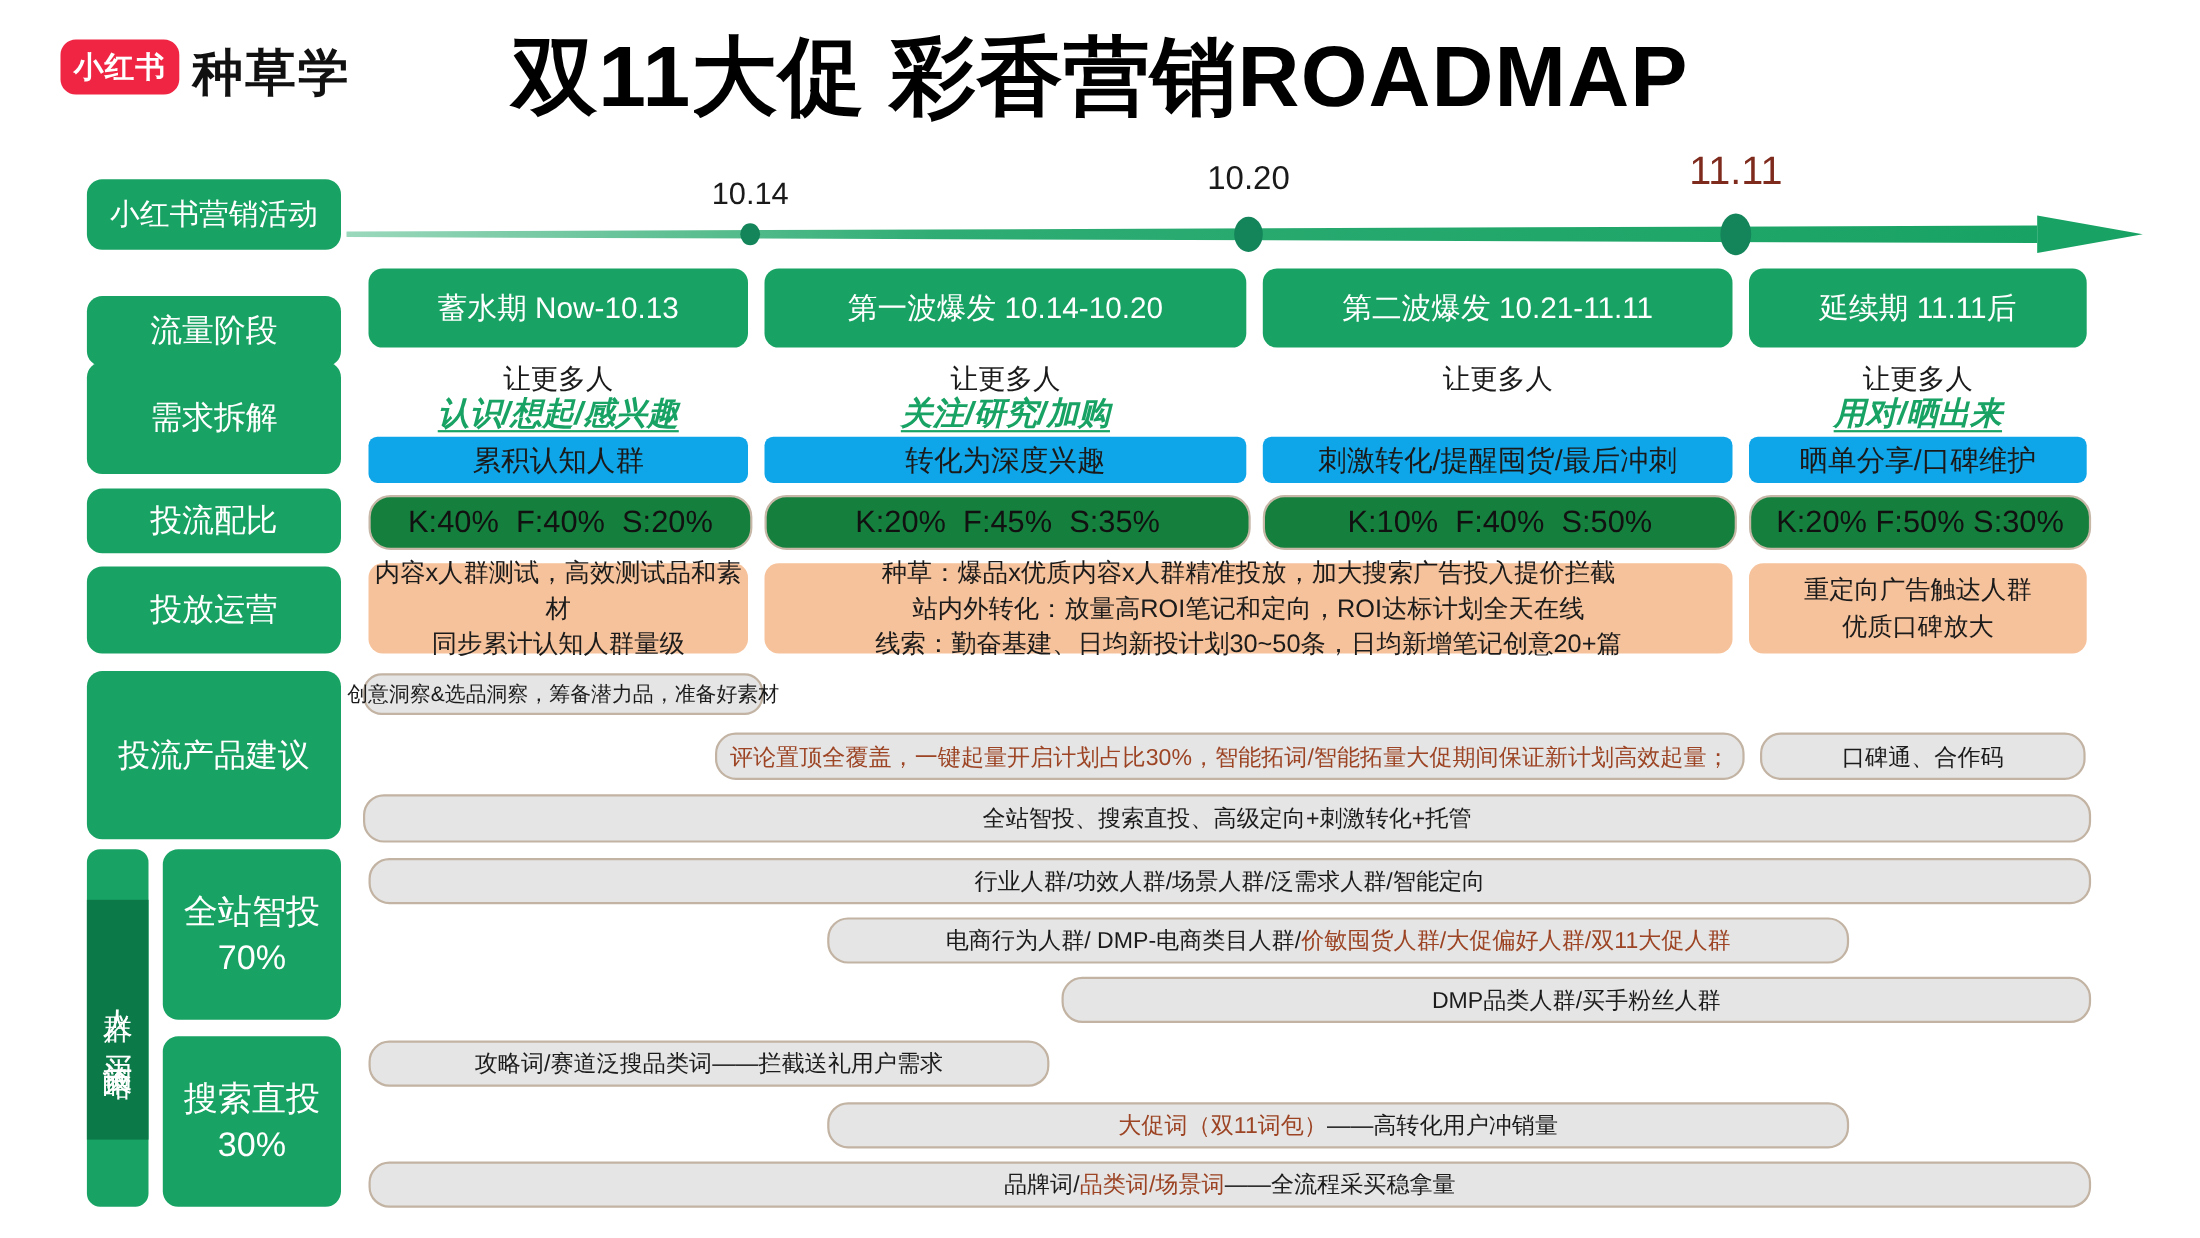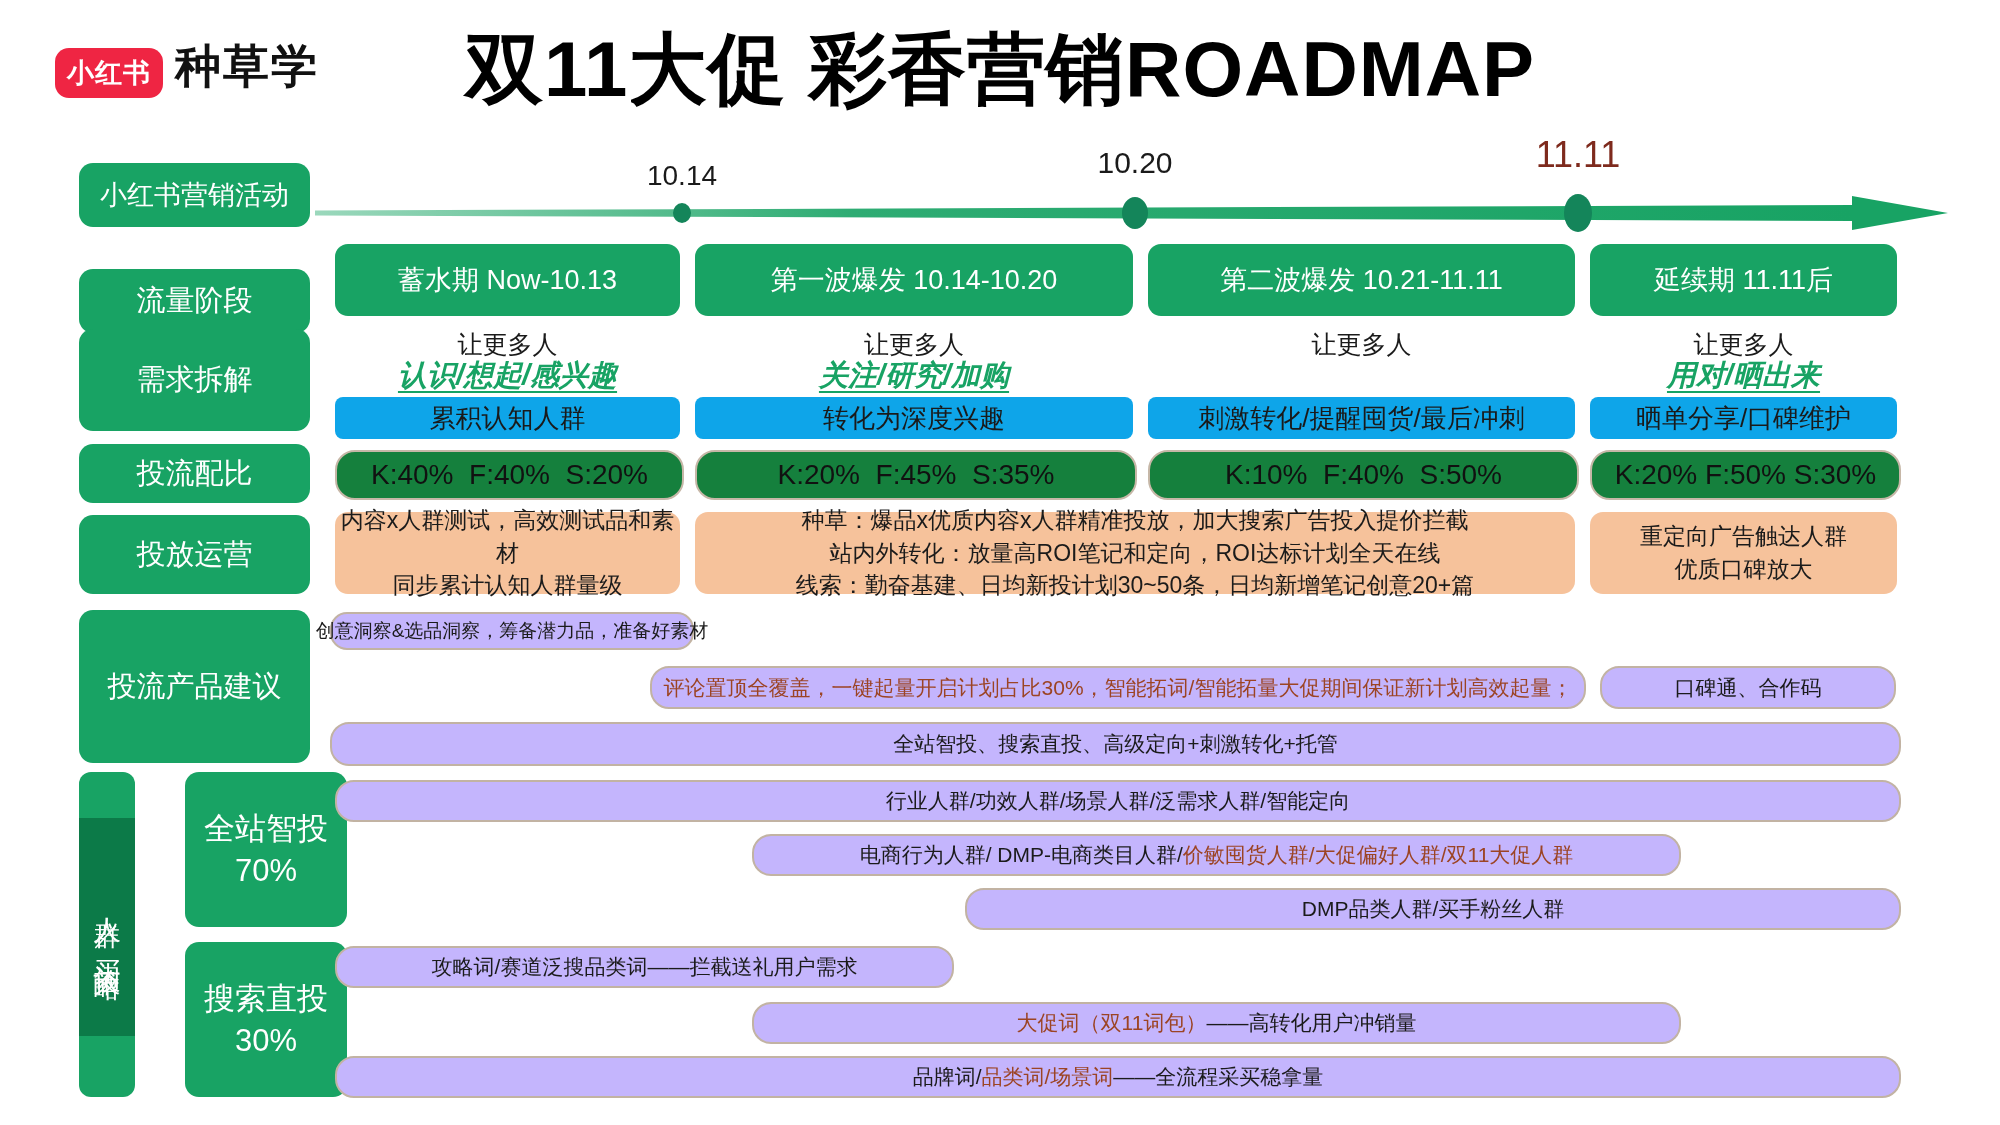--- a/index.html
+++ b/index.html
@@ -2,21 +2,21 @@
 <html><head>
 <meta charset="utf-8">
 <style>
   html,body{margin:0;padding:0;background:#ffffff;}
   body{font-family:"Liberation Sans","DejaVu Sans",sans-serif;color:#1a1a1a;}
   .page{position:relative;width:2000px;height:1125px;background:#fff;overflow:hidden;}
   .abs{position:absolute;}
   .flex{display:flex;align-items:center;justify-content:center;text-align:center;}
 
   
-  .logo{left:55px;top:36px;display:flex;align-items:flex-end;gap:12px;}
+  .logo{left:55px;top:36px;display:flex;align-items:flex-start;gap:12px;}
   .logo-badge{background:#EF2543;color:#fff;font-weight:bold;font-size:27px;padding:7px 12px;border-radius:14px;letter-spacing:1px;}
   .logo-text{font-size:46px;font-weight:900;color:#111;letter-spacing:2px;}
   .title{left:50%;top:18px;transform:translateX(-50%);font-size:78px;font-weight:800;white-space:nowrap;color:#000;letter-spacing:1px;}
 
   
   .tl-date{width:160px;text-align:center;font-size:28px;color:#1a1a1a;}
   .tl-1{left:602px;top:160px;}
   .tl-2{left:1055px;top:146px;font-size:30px;}
   .tl-3{left:1498px;top:134px;font-size:36px;color:#7E2A1D;font-weight:500;}
 
@@ -26,21 +26,21 @@
   .side-stage{top:250px;height:64px;margin-top:19px;}
   .side-demand{top:329px;height:102px;}
   .side-budget{top:444px;height:59px;}
   .side-op{top:515px;height:79px;}
   .side-product{top:610px;height:153px;}
 
   
   .vbar{left:79px;top:772px;width:56px;height:325px;background:#18A364;border-radius:12px;}
   .vbar-dark{left:0;top:46px;width:56px;height:218px;background:#0C7A48;}
   .vbar-text{width:56px;height:218px;color:#fff;font-size:27px;writing-mode:vertical-rl;letter-spacing:5px;display:flex;align-items:center;justify-content:center;}
-  .group-box{left:148px;width:162px;background:#18A364;color:#fff;border-radius:14px;font-size:31px;flex-direction:column;line-height:1.35;margin-left:37px;}
+  .group-box{left:148px;width:162px;background:#18A364;color:#fff;border-radius:14px;font-size:31px;flex-direction:column;line-height:1.35;}
   .group-1{top:772px;height:155px;}
   .group-2{top:942px;height:155px;}
 
   
   .c1{left:335px;width:345px;}
   .c2{left:695px;width:438px;}
   .c3{left:1148px;width:427px;}
   .c4{left:1590px;width:307px;}
 
   
@@ -52,21 +52,21 @@
   .dbox{top:397px;height:42px;background:#0ea5e9;border-radius:8px;font-size:26px;color:#1a1a1a;}
 
   
   .pill{top:450px;height:46px;background:#15803d;border:2.5px solid #C6B7A7;border-radius:20px;font-size:28px;color:#111;white-space:pre;}
 
   
   .orange{top:512px;height:82px;background:#F6C29B;border-radius:13px;font-size:23px;line-height:1.42;flex-direction:column;color:#1b1b1b;}
   .op-mid{left:695px;width:880px;}
 
   
-  .outline{background:#c4b5fd;border:2px solid #C2B3A3;border-radius:19px;font-size:21px;color:#1b1b1b;white-space:nowrap;}
+  .outline{background:#e5e5e5;border:2px solid #C2B3A3;border-radius:19px;font-size:21px;color:#1b1b1b;white-space:nowrap;}
   .red{color:#9C4424;}
   .box-insight{left:330px;width:360px;top:612px;height:34px;font-size:19px;border-radius:17px;}
   .box-comment{left:650px;width:932px;top:666px;height:39px;}
   .box-koubei{left:1600px;width:292px;top:666px;height:39px;}
   .box-full{left:330px;width:1567px;top:722px;height:40px;}
   .box-r1{left:335px;width:1562px;top:780px;height:38px;}
   .box-r2{left:752px;width:925px;top:834px;height:38px;}
   .box-r3{left:965px;width:932px;top:888px;height:38px;}
   .box-r4{left:335px;width:615px;top:946px;height:38px;}
   .box-r5{left:752px;width:925px;top:1002px;height:38px;}

